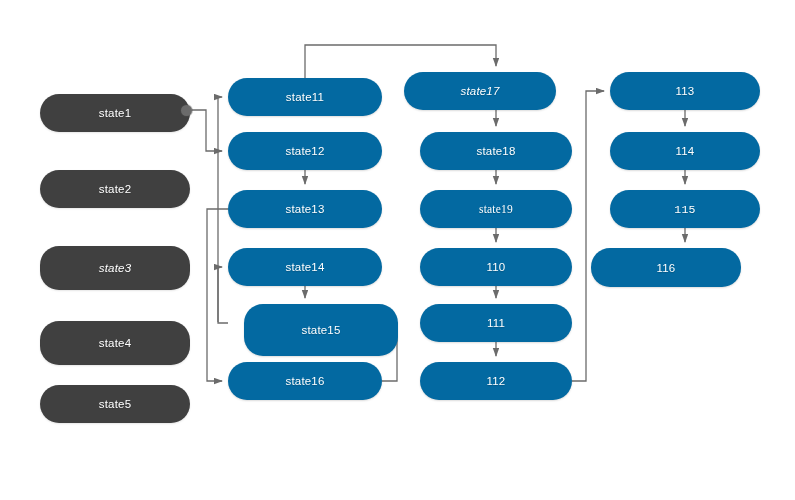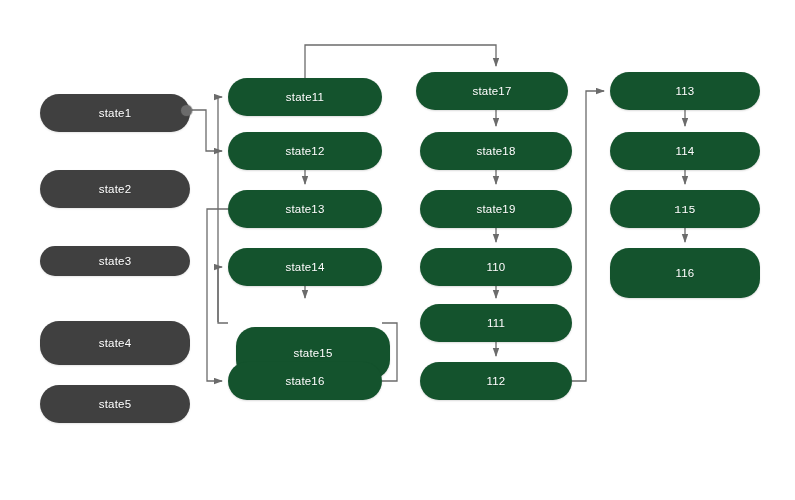--- a/index.html
+++ b/index.html
@@ -38,21 +38,21 @@
     font-weight: normal;
     letter-spacing: 0.2px;
     text-shadow: 0 1px 1px rgba(0,0,0,0.18);
     user-select: none;
   }
   .node.teal {
     background: #404040;
     box-shadow: 0 1px 2px rgba(0,0,0,0.10);
   }
   .node.gray {
-    background: #14532d;
+    background: #0369a1;
     box-shadow: 0 1px 2px rgba(0,0,0,0.14);
   }
   .node-label {
     pointer-events: none;
   }
   .start-dot {
     position: absolute;
     width: 11px;
     height: 11px;
     border-radius: 50%;
@@ -94,74 +94,74 @@
       </g>
   </svg>
 
   <div id="nodes-layer">
       <div class="node teal" style="left: 40px; top: 94px; width: 150px; height: 38px; border-radius: 19px;">
         <span class="node-label">state1</span>
       </div>
       <div class="node teal" style="left: 40px; top: 170px; width: 150px; height: 38px; border-radius: 19px;">
         <span class="node-label">state2</span>
       </div>
-      <div class="node teal" style="left: 40px; top: 246px; width: 150px; height: 30px; border-radius: 19px;">
+      <div class="node teal" style="left: 40px; top: 246px; width: 150px; height: 44px; border-radius: 19px; font-style: italic;">
         <span class="node-label">state3</span>
       </div>
       <div class="node teal" style="left: 40px; top: 321px; width: 150px; height: 44px; border-radius: 19px;">
         <span class="node-label">state4</span>
       </div>
       <div class="node teal" style="left: 40px; top: 385px; width: 150px; height: 38px; border-radius: 19px;">
         <span class="node-label">state5</span>
       </div>
       <div class="node gray" style="left: 228px; top: 78px; width: 154px; height: 38px; border-radius: 19px;">
         <span class="node-label">state11</span>
       </div>
       <div class="node gray" style="left: 228px; top: 132px; width: 154px; height: 38px; border-radius: 19px;">
         <span class="node-label">state12</span>
       </div>
       <div class="node gray" style="left: 228px; top: 190px; width: 154px; height: 38px; border-radius: 19px;">
         <span class="node-label">state13</span>
       </div>
       <div class="node gray" style="left: 228px; top: 248px; width: 154px; height: 38px; border-radius: 19px;">
         <span class="node-label">state14</span>
       </div>
-      <div class="node gray" style="left: 236px; top: 304px; width: 154px; height: 52px; border-radius: 19px; margin-top: 23px;">
+      <div class="node gray" style="left: 244px; top: 304px; width: 154px; height: 52px; border-radius: 19px;">
         <span class="node-label">state15</span>
       </div>
       <div class="node gray" style="left: 228px; top: 362px; width: 154px; height: 38px; border-radius: 19px;">
         <span class="node-label">state16</span>
       </div>
-      <div class="node gray" style="left: 416px; top: 72px; width: 152px; height: 38px; border-radius: 19px;">
+      <div class="node gray" style="left: 404px; top: 72px; width: 152px; height: 38px; border-radius: 19px; font-style: italic;">
         <span class="node-label">state17</span>
       </div>
       <div class="node gray" style="left: 420px; top: 132px; width: 152px; height: 38px; border-radius: 19px;">
         <span class="node-label">state18</span>
       </div>
-      <div class="node gray" style="left: 420px; top: 190px; width: 152px; height: 38px; border-radius: 19px;">
+      <div class="node gray" style="left: 420px; top: 190px; width: 152px; height: 38px; border-radius: 19px; font-family: Liberation Serif, serif;">
         <span class="node-label">state19</span>
       </div>
       <div class="node gray" style="left: 420px; top: 248px; width: 152px; height: 38px; border-radius: 19px;">
         <span class="node-label">110</span>
       </div>
       <div class="node gray" style="left: 420px; top: 304px; width: 152px; height: 38px; border-radius: 19px;">
         <span class="node-label">111</span>
       </div>
       <div class="node gray" style="left: 420px; top: 362px; width: 152px; height: 38px; border-radius: 19px;">
         <span class="node-label">112</span>
       </div>
       <div class="node gray" style="left: 610px; top: 72px; width: 150px; height: 38px; border-radius: 19px;">
         <span class="node-label">113</span>
       </div>
       <div class="node gray" style="left: 610px; top: 132px; width: 150px; height: 38px; border-radius: 19px;">
         <span class="node-label">114</span>
       </div>
       <div class="node gray" style="left: 610px; top: 190px; width: 150px; height: 38px; border-radius: 19px; font-family: Liberation Mono, monospace;">
         <span class="node-label">115</span>
       </div>
-      <div class="node gray" style="left: 610px; top: 248px; width: 150px; height: 50px; border-radius: 19px;">
+      <div class="node gray" style="left: 591px; top: 248px; width: 150px; height: 39px; border-radius: 19px;">
         <span class="node-label">116</span>
       </div>
     </div>
 
   <div class="start-dot" id="start-dot" style="width: 11px; height: 11px; left: 180.5px; top: 104.5px;"></div>
 
 </div>
 
 </body></html>

